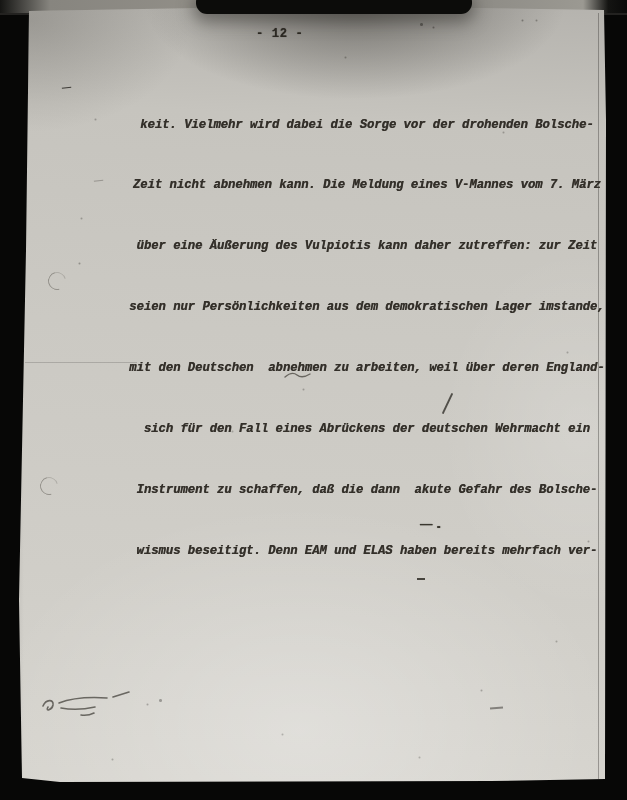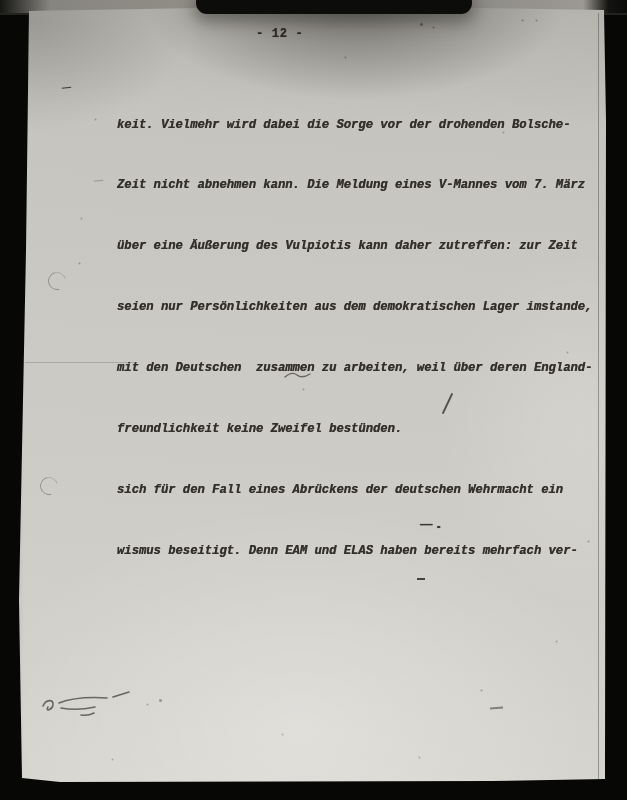--- a/index.html
+++ b/index.html
@@ -1,19 +1,20 @@
 <!DOCTYPE html>
 <html><head>
 <meta charset="utf-8">
 <style>
   html,body{margin:0;padding:0;background:#050505;}
   .stage{
     position:relative;width:627px;height:800px;overflow:hidden;
     background:#070706;
     font-family:"Liberation Mono","DejaVu Sans Mono",monospace;
+    text-align:center;
   }
   
   .top-strip{
     position:absolute;left:0;top:0;width:627px;height:13px;
     background:linear-gradient(90deg,#151513 0%,#87857f 8%,#939089 35%,#7e7c76 55%,#8f8d87 78%,#9b9992 93%,#141412 97%,#0a0a09 100%);
     border-bottom:2px solid #232220;
   }
   
   .paper{
     position:absolute;left:0;top:0;width:627px;height:800px;
@@ -101,23 +102,23 @@
     <div class="edge-line"></div>
     <div class="crease"></div>
 
     <div class="page-number">- 12 -</div>
 
     <div class="textblock">
       <div class="tl">keit. Vielmehr wird dabei die Sorge vor der drohenden Bolsche-</div>
       <div class="tl">Zeit nicht abnehmen kann. Die Meldung eines V-Mannes vom 7. März</div>
       <div class="tl">über eine Äußerung des Vulpiotis kann daher zutreffen: zur Zeit</div>
       <div class="tl">seien nur Persönlichkeiten aus dem demokratischen Lager imstande,</div>
-      <div class="tl">mit den Deutschen  zusammen zu arbeiten, weil über deren England-</div>
-      <div class="tl">freundlichkeit keine Zweifel bestünden.</div>
+      <div class="tl">mit den Deutschen  abnehmen zu arbeiten, weil über deren England-</div>
       <div class="tl">sich für den Fall eines Abrückens der deutschen Wehrmacht ein</div>
+      <div class="tl">Instrument zu schaffen, daß die dann  akute Gefahr des Bolsche-</div>
       <div class="tl">wismus beseitigt. Denn EAM und ELAS haben bereits mehrfach ver-</div>
       
       
       
       
       
       
       
       
       

